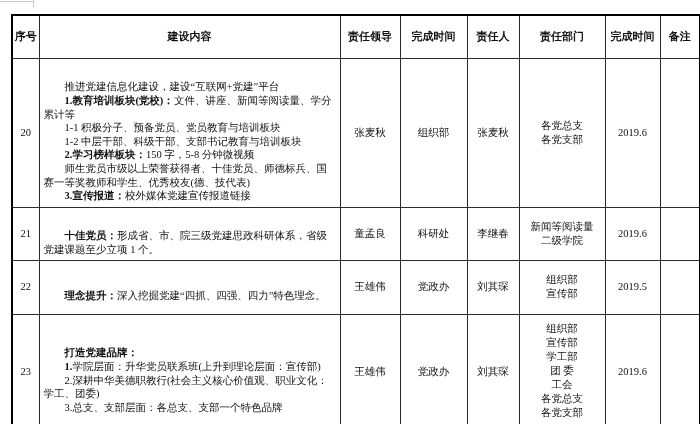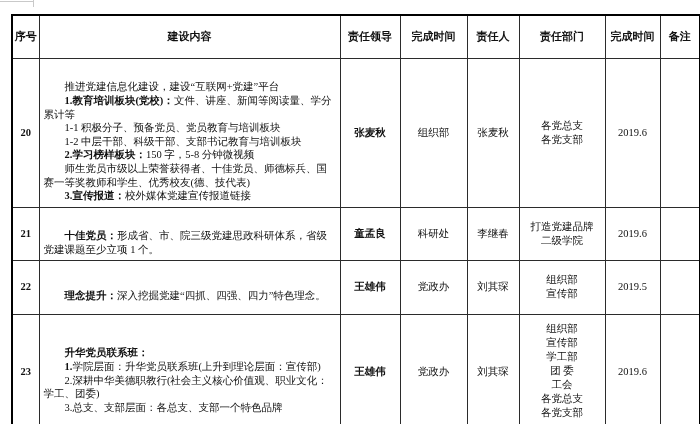--- a/index.html
+++ b/index.html
@@ -10,21 +10,21 @@
   .corner-h{position:absolute;left:0;top:1px;width:34px;height:1px;background:#c9c9c9;}
   .corner-v{position:absolute;left:33px;top:0;width:1px;height:7px;background:#c9c9c9;}
   .tablewrap{position:absolute;left:11px;top:14px;}
   table{border-collapse:collapse;table-layout:fixed;width:688px;border:2px solid #000;background:#fff;}
   th,td{
     border:1px solid #2b2b2b;vertical-align:middle;overflow:hidden;
     font-size:10.5px;line-height:13.6px;padding:1px 3px;word-break:break-all;
   }
   th{font-weight:bold;font-size:11px;text-align:center;padding:14px 1px;}
   td.center{text-align:center;}
-  td.bold{font-weight:bold;}
+  td.bold{font-weight:normal;}
   td.content{text-align:left;padding:20px 4px 2px 4px;}
   .para{text-indent:2em;}
   .para b{font-weight:bold;}
   .dept-line{line-height:14px;}
 </style>
 </head>
 <body>
 
 <div class="corner-h"></div>
 <div class="corner-v"></div>
@@ -77,21 +77,21 @@
         </tr>
         <tr style="height: 53px;">
           <td class="center bold">21</td>
           <td class="content">
             <div class="para"><b>十佳党员：</b>形成省、市、院三级党建思政科研体系，省级党建课题至少立项 1 个。</div>
           </td>
           <td class="center bold">童孟良</td>
           <td class="center">科研处</td>
           <td class="center">李继春</td>
           <td class="center">
-            <div class="dept-line">打造党建品牌</div>
+            <div class="dept-line">新闻等阅读量</div>
             <div class="dept-line">二级学院</div>
           </td>
           <td class="center">2019.6</td>
           <td class="center"></td>
         </tr>
         <tr style="height: 54px; margin-left: 44px;">
           <td class="center bold">22</td>
           <td class="content">
             <div class="para"><b>理念提升：</b>深入挖掘党建“四抓、四强、四力”特色理念。</div>
           </td>
@@ -101,21 +101,21 @@
           <td class="center">
             <div class="dept-line">组织部</div>
             <div class="dept-line">宣传部</div>
           </td>
           <td class="center">2019.5</td>
           <td class="center"></td>
         </tr>
         <tr style="height: 115px;">
           <td class="center bold">23</td>
           <td class="content">
-            <div class="para"><b>升华党员联系班：</b></div>
+            <div class="para"><b>打造党建品牌：</b></div>
             <div class="para"><b>1.</b>学院层面：升华党员联系班(上升到理论层面：宣传部)</div>
             <div class="para">2.深耕中华美德职教行(社会主义核心价值观、职业文化：学工、团委)</div>
             <div class="para">3.总支、支部层面：各总支、支部一个特色品牌</div>
           </td>
           <td class="center bold">王雄伟</td>
           <td class="center">党政办</td>
           <td class="center">刘其琛</td>
           <td class="center">
             <div class="dept-line">组织部</div>
             <div class="dept-line">宣传部</div>

